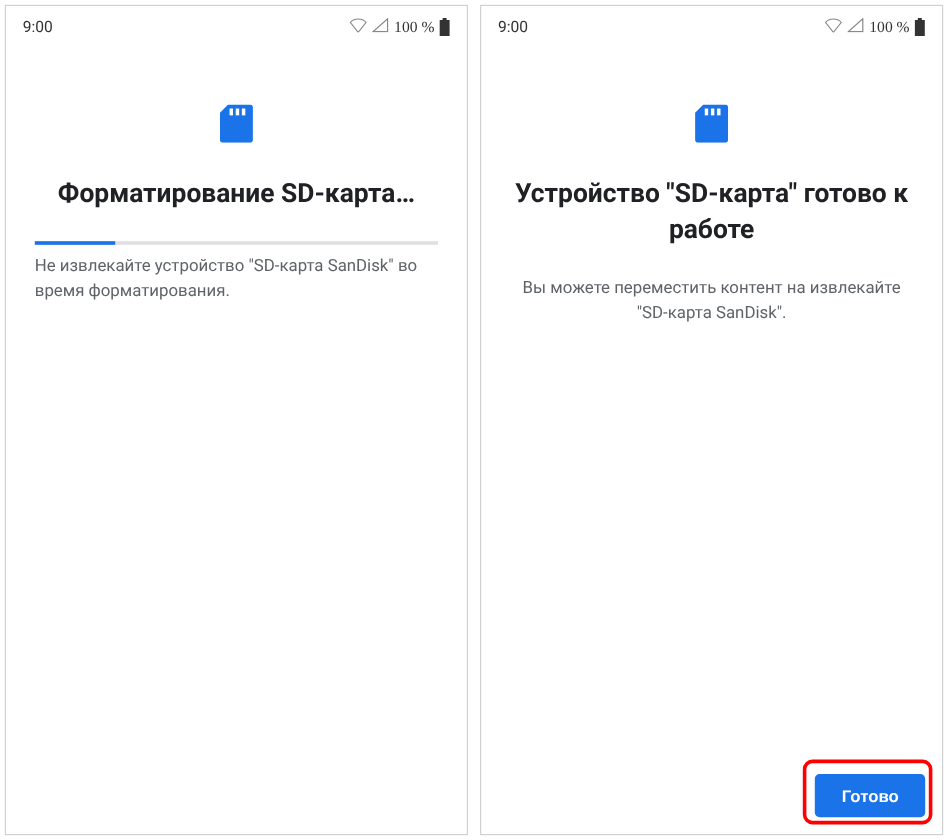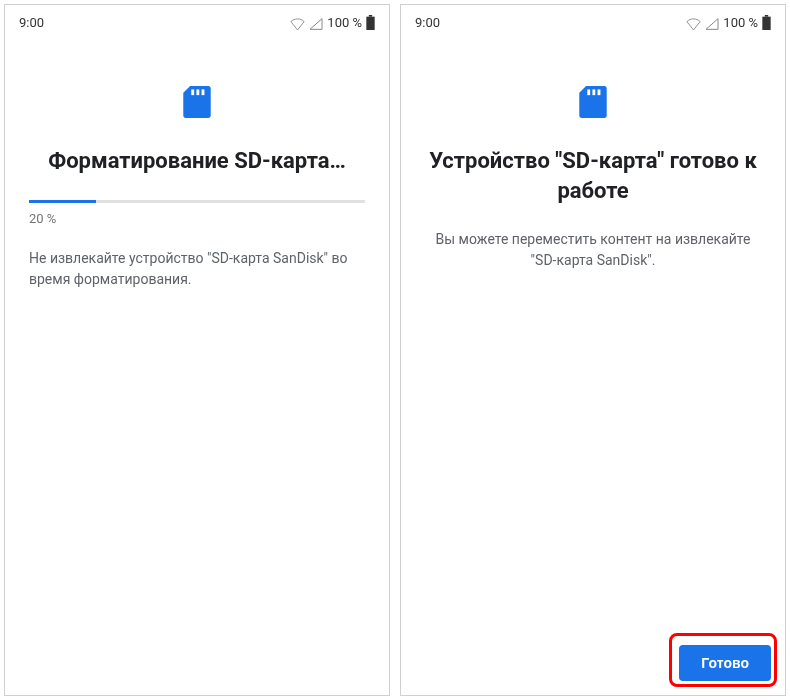--- a/index.html
+++ b/index.html
@@ -27,22 +27,23 @@
     .status-bar {
       display: flex;
       justify-content: space-between;
       align-items: center;
       padding: 10px 14px 6px 14px;
       font-size: 13px;
       color: #333;
     }
     .status-right {
       display: flex;
-      align-items: flex-end;
+      align-items: flex-start;
       gap: 4px;
+      font-family: Liberation Serif, serif;
     }
     .wifi-icon, .cell-icon, .battery-icon {
       display: inline-flex;
       align-items: center;
     }
     .content {
       flex: 1;
       display: flex;
       flex-direction: column;
       padding: 0 24px;
@@ -145,21 +146,20 @@
         <path d="M6 0 L22 0 C23 0 24 1 24 2 L24 26 C24 27 23 28 22 28 L2 28 C1 28 0 27 0 26 L0 6 Z" fill="#1a73e8"></path>
         <rect x="7" y="3" width="2.5" height="5" fill="#fff"></rect>
         <rect x="11.5" y="3" width="2.5" height="5" fill="#fff"></rect>
         <rect x="16" y="3" width="2.5" height="5" fill="#fff"></rect>
       </svg>
     </div>
     <h1 class="title">Форматирование SD-карта…</h1>
     <div class="progress-bar">
       <div class="progress-fill" style="width:20%"></div>
     </div>
-    <div class="progress-label">20 %</div>
     <p class="description">Не извлекайте устройство "SD-карта SanDisk" во время форматирования.</p>
   </div>
 </div>
 
 <div class="phone">
   <div class="status-bar">
     <span>9:00</span>
     <div class="status-right">
       <span class="wifi-icon">
         <svg width="15" height="12" viewBox="0 0 24 20">

